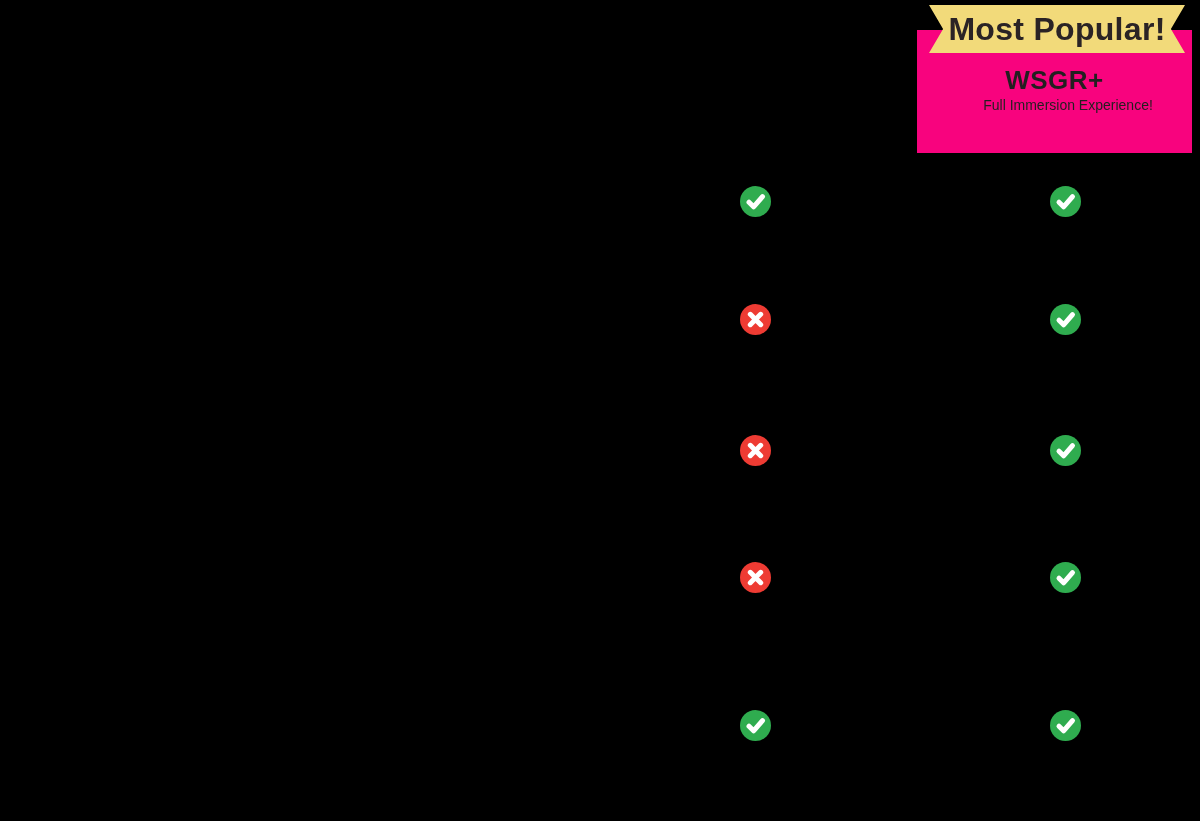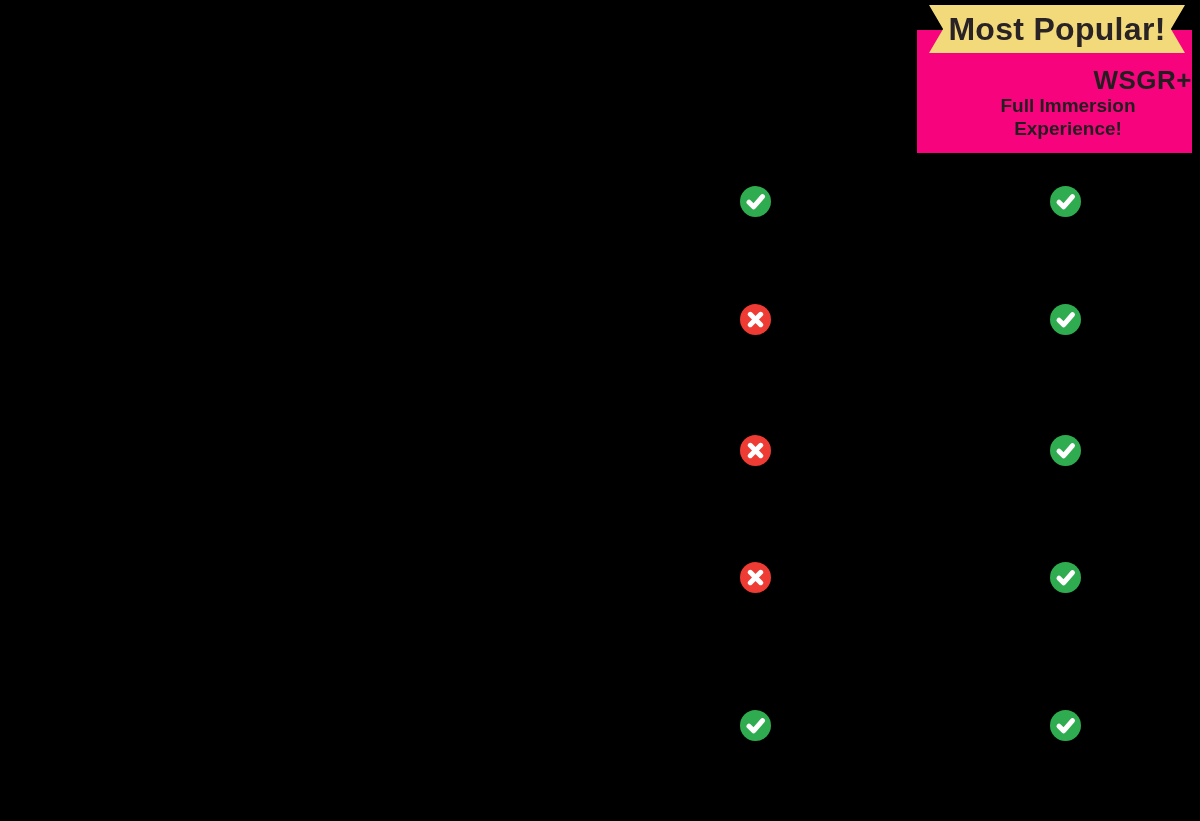--- a/index.html
+++ b/index.html
@@ -27,25 +27,24 @@
     box-sizing: border-box;
     padding-top: 36px;
     z-index: 1;
   }
   .plan-name {
     font-size: 26px;
     font-weight: 800;
     letter-spacing: 0.5px;
     color: var(--badge-text, #231F20);
     line-height: 28px;
-    text-align: right;
   }
   .plan-tagline {
-    font-size: 19px;
-    font-weight: 700;
+    font-size: 14px;
+    font-weight: 400;
     color: var(--badge-text, #231F20);
     line-height: 23px;
     margin-left: 27px;
   }
   .ribbon {
     position: absolute;
     left: 929px;
     top: 5px;
     width: 256px;
     height: 48px;

